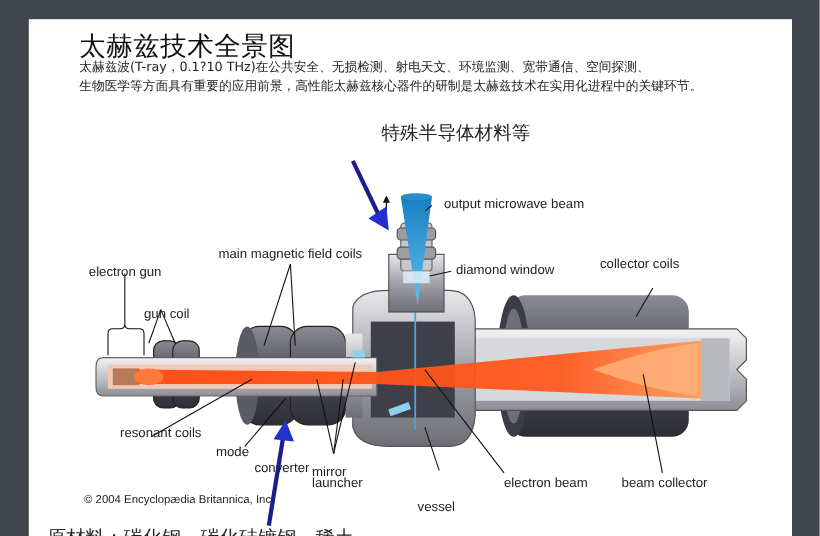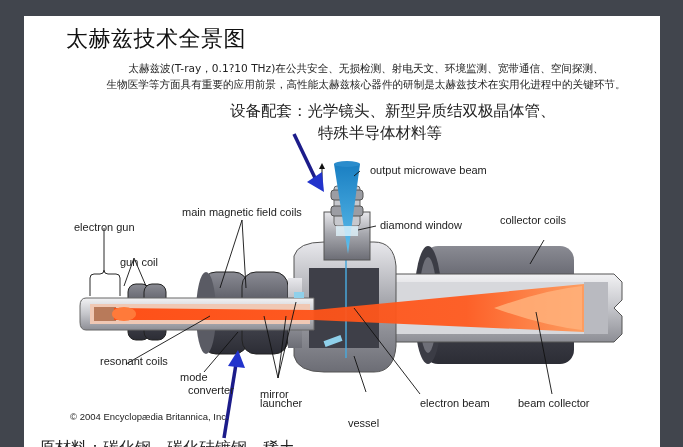--- a/index.html
+++ b/index.html
@@ -11,22 +11,22 @@
   }
   .card {
     position:absolute; left:24px; top:16px; width:636px; height:444px;
     background:#ffffff; overflow:hidden;
   }
   .title {
     position:absolute; left:42px; top:8px;
     font-size:22px; color:#111; letter-spacing:0.5px; white-space:nowrap;
   }
   .intro {
-    position:absolute; left:42px; top:44px; width:600px;
-    font-size:10.6px; line-height:16px; color:#222; white-space:nowrap;text-align:center;
+    position:absolute; left:42px; top:32px; width:600px;
+    font-size:10.6px; line-height:16px; color:#222; white-space:nowrap;
   }
   .equip {
     position:absolute; left:206px; top:84px;
     font-size:15.5px; line-height:22px; color:#222; white-space:nowrap;
   }
   .equip .l2 { padding-left:88px; display:block; }
   svg.diagram { position:absolute; left:0; top:0; }
   .lbl {
     position:absolute; font-family:"Liberation Sans", sans-serif;
     font-size:11px; color:#222; white-space:nowrap; line-height:12px;
@@ -46,21 +46,20 @@
 
 <div class="card">
 
   <div class="title">太赫兹技术全景图</div>
   <div class="intro">
     <div>太赫兹波(T-ray，0.1?10 THz)在公共安全、无损检测、射电天文、环境监测、宽带通信、空间探测、</div>
     <div>生物医学等方面具有重要的应用前景，高性能太赫兹核心器件的研制是太赫兹技术在实用化进程中的关键环节。</div>
   </div>
 
   <div class="equip">
-    <span>设备配套：光学镜头、新型异质结双极晶体管、</span>
     <span class="l2">特殊半导体材料等</span>
   </div>
 
   <svg class="diagram" width="636" height="431" viewBox="0 0 636 431">
     <defs>
       <linearGradient id="metalV" x1="0" y1="0" x2="0" y2="1">
         <stop offset="0" stop-color="#e8e8ec"></stop>
         <stop offset="0.45" stop-color="#a7a8ae"></stop>
         <stop offset="1" stop-color="#6c6d75"></stop>
       </linearGradient>
@@ -175,21 +174,21 @@
   </svg>
 
   <div class="lbl" style="left:50px;top:205px;">electron gun</div>
   <div class="lbl" style="left:96px;top:240px;">gun coil</div>
   <div class="lbl" style="left:158px;top:190px;">main magnetic field coils</div>
   <div class="lbl" style="left:346px;top:148px;">output microwave beam</div>
   <div class="lbl" style="left:356px;top:203px;">diamond window</div>
   <div class="lbl" style="left:476px;top:198px;">collector coils</div>
   <div class="lbl" style="left:76px;top:339px;">resonant coils</div>
   <div class="lbl" style="left:156px;top:355px;">mode</div>
-  <div class="lbl" style="left:164px;top:368px;">converter</div>
+  <div class="lbl" style="left:188px;top:368px;">converter</div>
   <div class="lbl" style="left:236px;top:372px;">mirror</div>
   <div class="lbl" style="left:236px;top:381px;">launcher</div>
   <div class="lbl" style="left:324px;top:381px;margin-top:20px;">vessel</div>
   <div class="lbl" style="left:396px;top:381px;">electron beam</div>
   <div class="lbl" style="left:494px;top:381px;">beam collector</div>
 
   <div class="copy">© 2004 Encyclopædia Britannica, Inc.</div>
   <div class="bottomline">原材料：碳化钢、碳化硅镀钢、稀土</div>
 </div>
 

